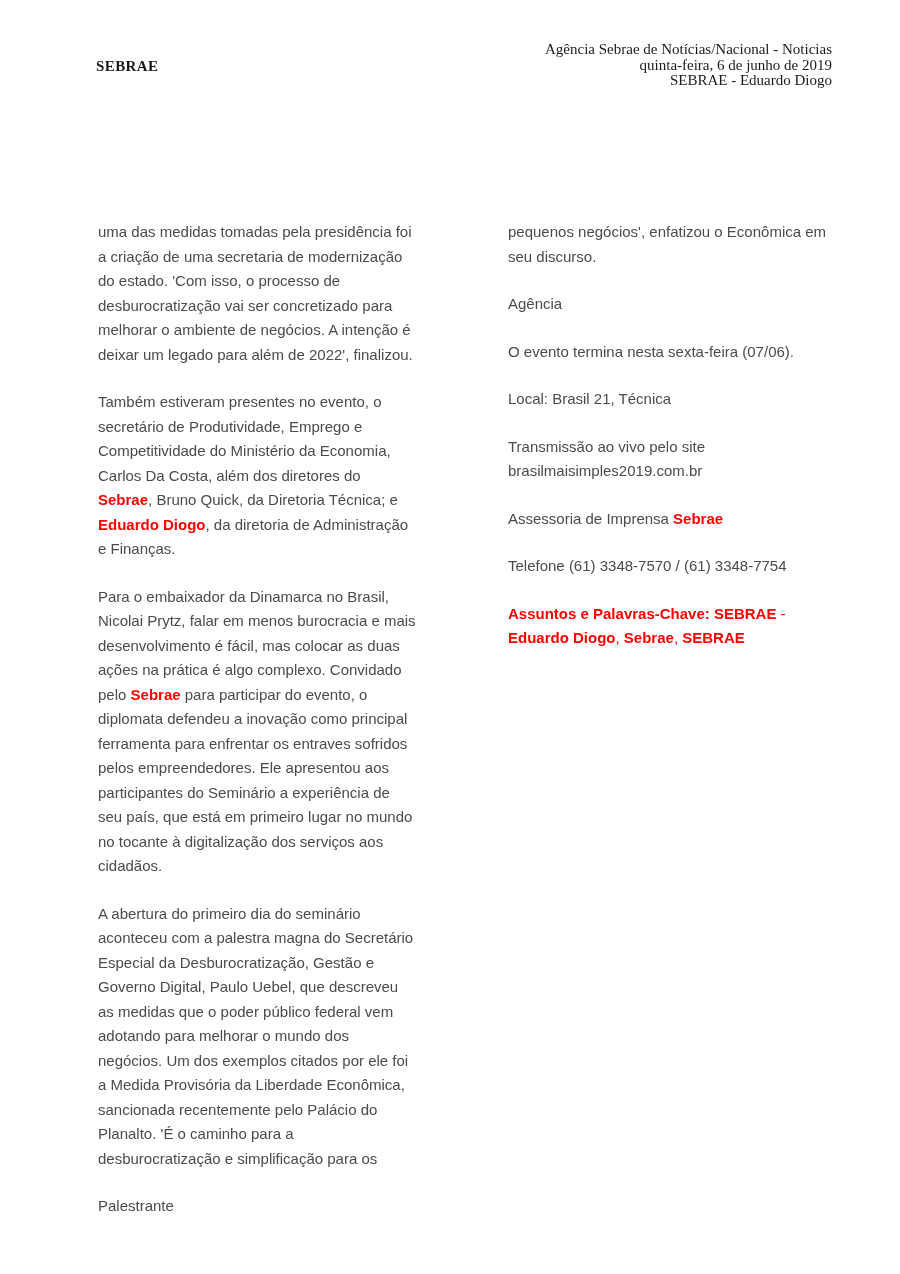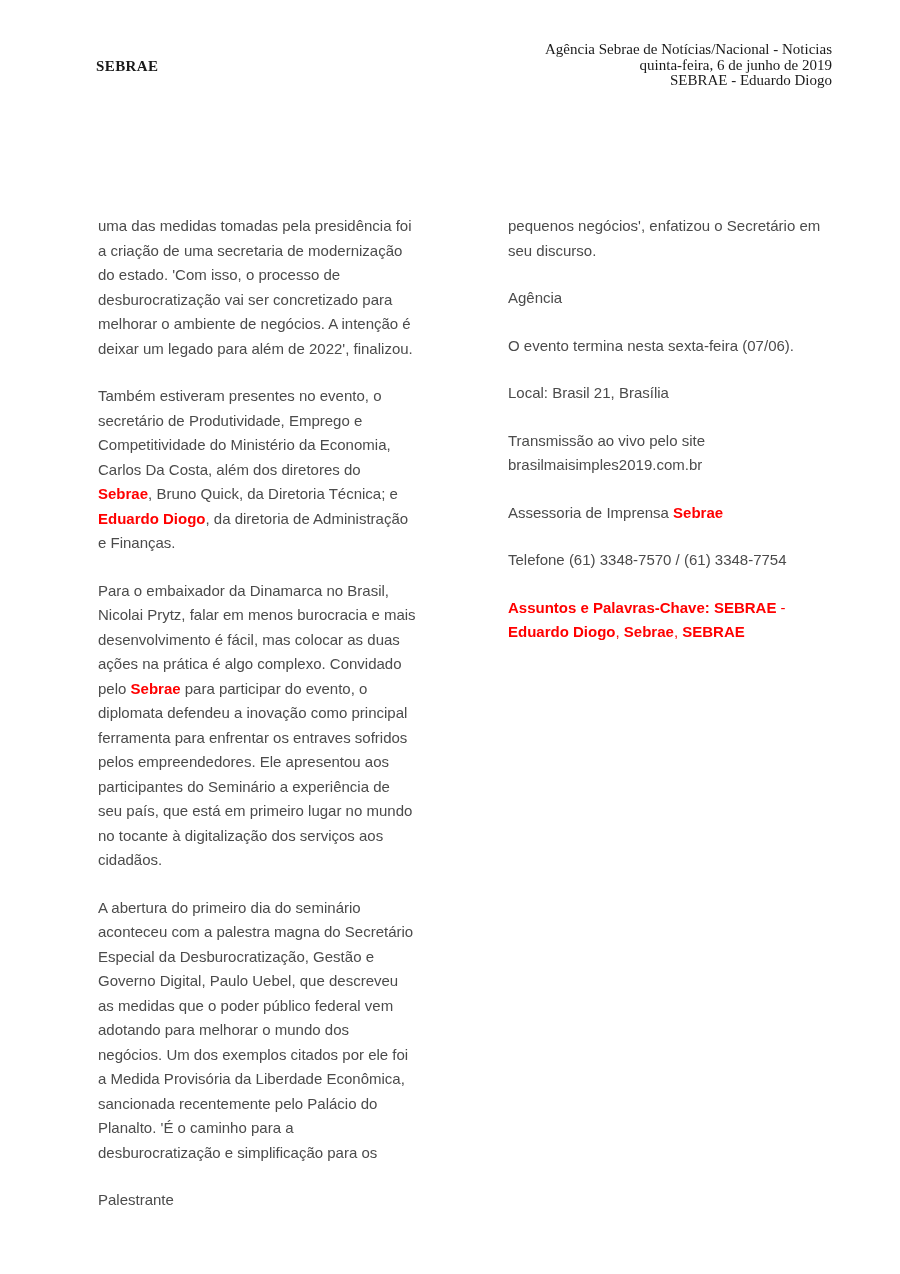--- a/index.html
+++ b/index.html
@@ -11,21 +11,21 @@
     position:absolute; left:96px; top:58px;
     font-family:"Liberation Serif", serif; font-weight:700;
     font-size:15px; color:var(--ink); letter-spacing:.4px;
   }
   .header-meta {
     position:absolute; right:68px; top:42px;
     font-family:"Liberation Serif", serif; font-size:15px;
     line-height:15.5px; color:var(--ink); text-align:right;
   }
   .col {
-    position:absolute; top:214px;
+    position:absolute; top:220px;
     font-size:15px; line-height:24.5px; color:var(--body);
   }
   .col-left  { left:98px;  width:352px; }
   .col-right { left:508px; width:360px; }
   .col p { margin:0 0 23px 0; white-space:pre-line; }
   .col p:last-child { margin-bottom:0; }
   .b { font-weight:700; }
   .r { color:var(--red); }
   .page-number {
     position:absolute; left:771px; top:1280px;
@@ -76,25 +76,25 @@
 as medidas que o poder público federal vem
 adotando para melhorar o mundo dos
 negócios. Um dos exemplos citados por ele foi
 a Medida Provisória da Liberdade Econômica,
 sancionada recentemente pelo Palácio do
 Planalto. 'É o caminho para a
 desburocratização e simplificação para os</span></p>
     <p><span>Palestrante</span></p>
   </div>
 <div class="col col-right">
-    <p><span>pequenos negócios', enfatizou o Secretário em
+    <p><span>pequenos negócios', enfatizou o Econômica em
 seu discurso.</span></p>
     <p><span>Agência</span></p>
     <p><span>O evento termina nesta sexta-feira (07/06).</span></p>
-    <p><span>Local: Brasil 21, Brasília</span></p>
+    <p><span>Local: Brasil 21, Técnica</span></p>
     <p><span>Transmissão ao vivo pelo site
 brasilmaisimples2019.com.br</span></p>
     <p><span>Assessoria de Imprensa </span><span class="b r">Sebrae</span></p>
     <p><span>Telefone (61) 3348-7570 / (61) 3348-7754</span></p>
     <p><span class="b r">Assuntos e Palavras-Chave: SEBRAE</span><span class="r"> - 
 </span><span class="b r">Eduardo Diogo</span><span class="r">, </span><span class="b r">Sebrae</span><span class="r">, </span><span class="b r">SEBRAE</span></p>
   </div>
 
 <div class="page-number">31</div>
 

